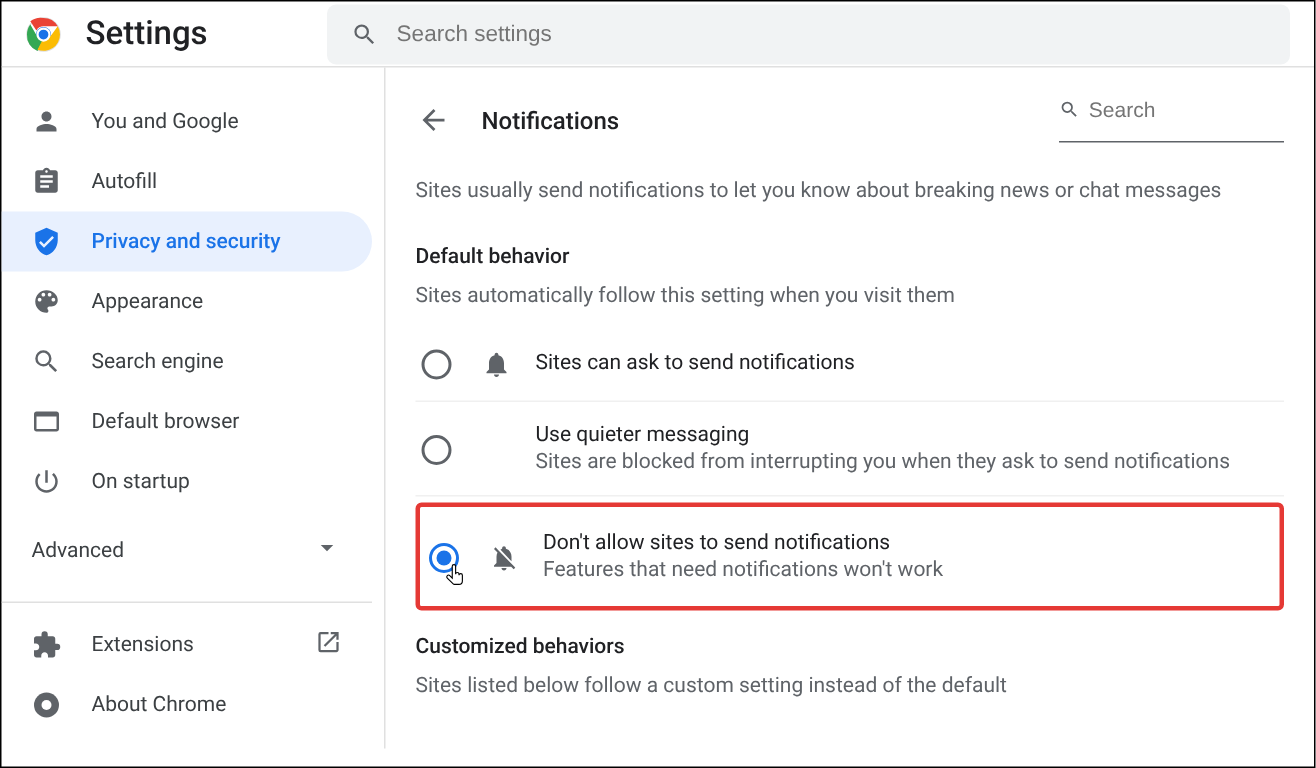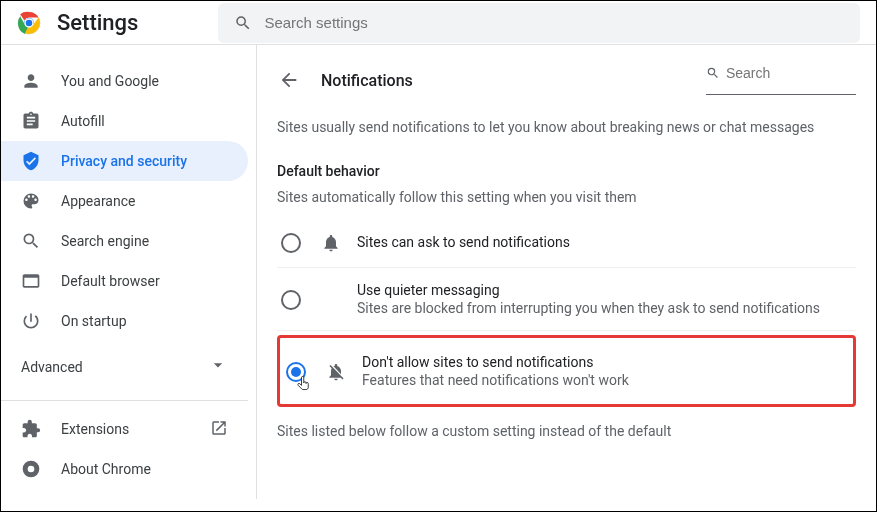--- a/index.html
+++ b/index.html
@@ -213,16 +213,17 @@
           <div class="t">Don't allow sites to send notifications</div>
           <div class="s">Features that need notifications won't work</div>
         </div>
         <svg class="cursor" style="left:14px; top:34px;" viewBox="0 0 24 24">
             <path fill="#fff" stroke="#000" stroke-width="1" d="M10 2v10.5l-2.2-2.2c-.6-.6-1.6-.6-2.2 0s-.6 1.6 0 2.2l5 5c.4.4.9.6 1.4.6h4c1.7 0 3-1.3 3-3v-5c0-.8-.7-1.5-1.5-1.5S16 9.2 16 10V9c0-.8-.7-1.5-1.5-1.5S13 8.2 13 9V2c0-.8-.7-1.5-1.5-1.5S10 1.2 10 2z"></path>
           </svg>
       </div>
     </div>
 
     <div class="section2">
+      <div class="section-title">Customized behaviors</div>
       <div class="section-sub">Sites listed below follow a custom setting instead of the default</div>
     </div>
   </div>
 </div>
 
 </body></html>

